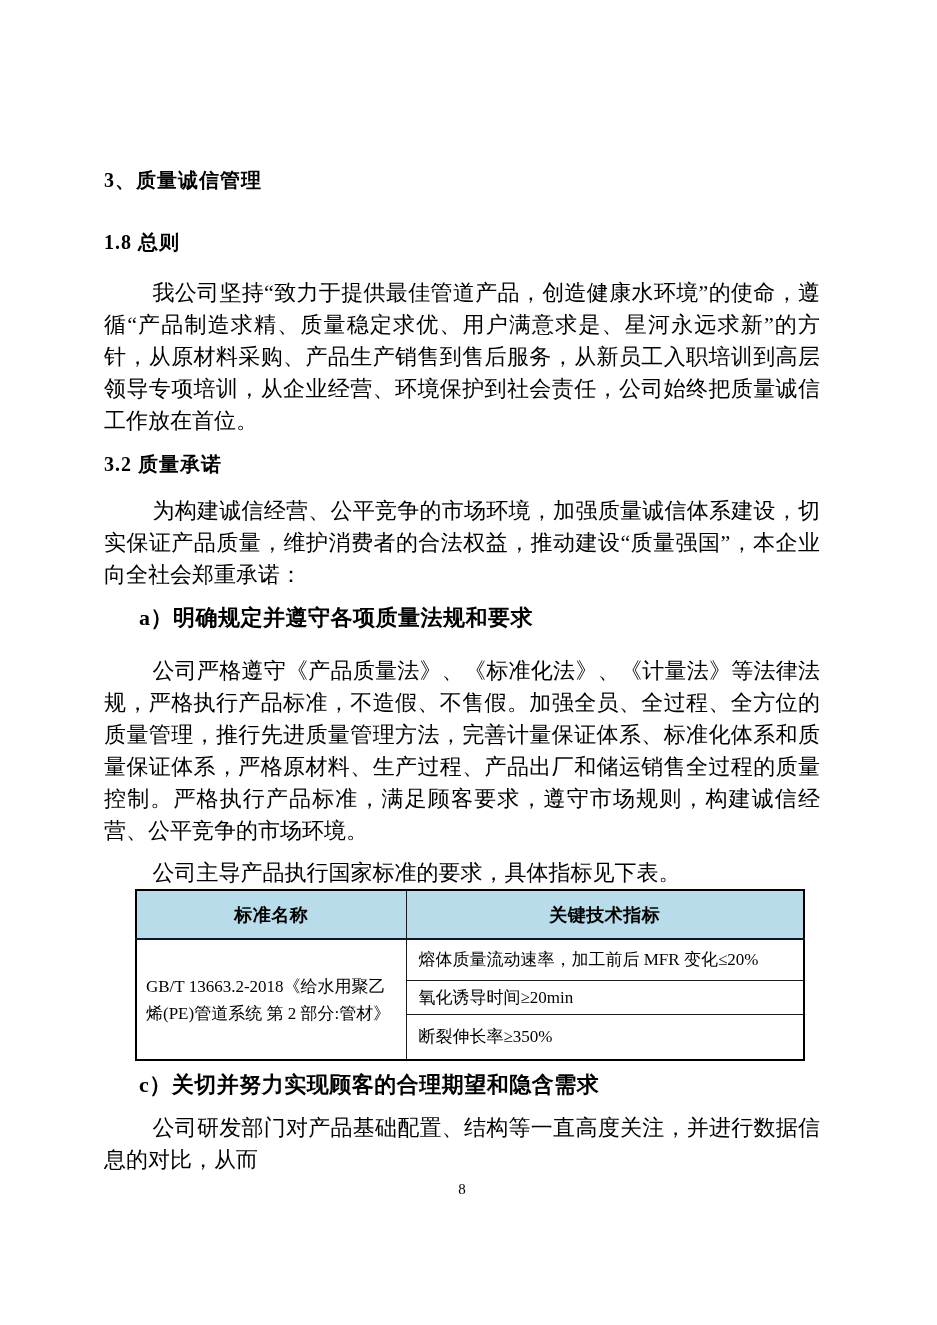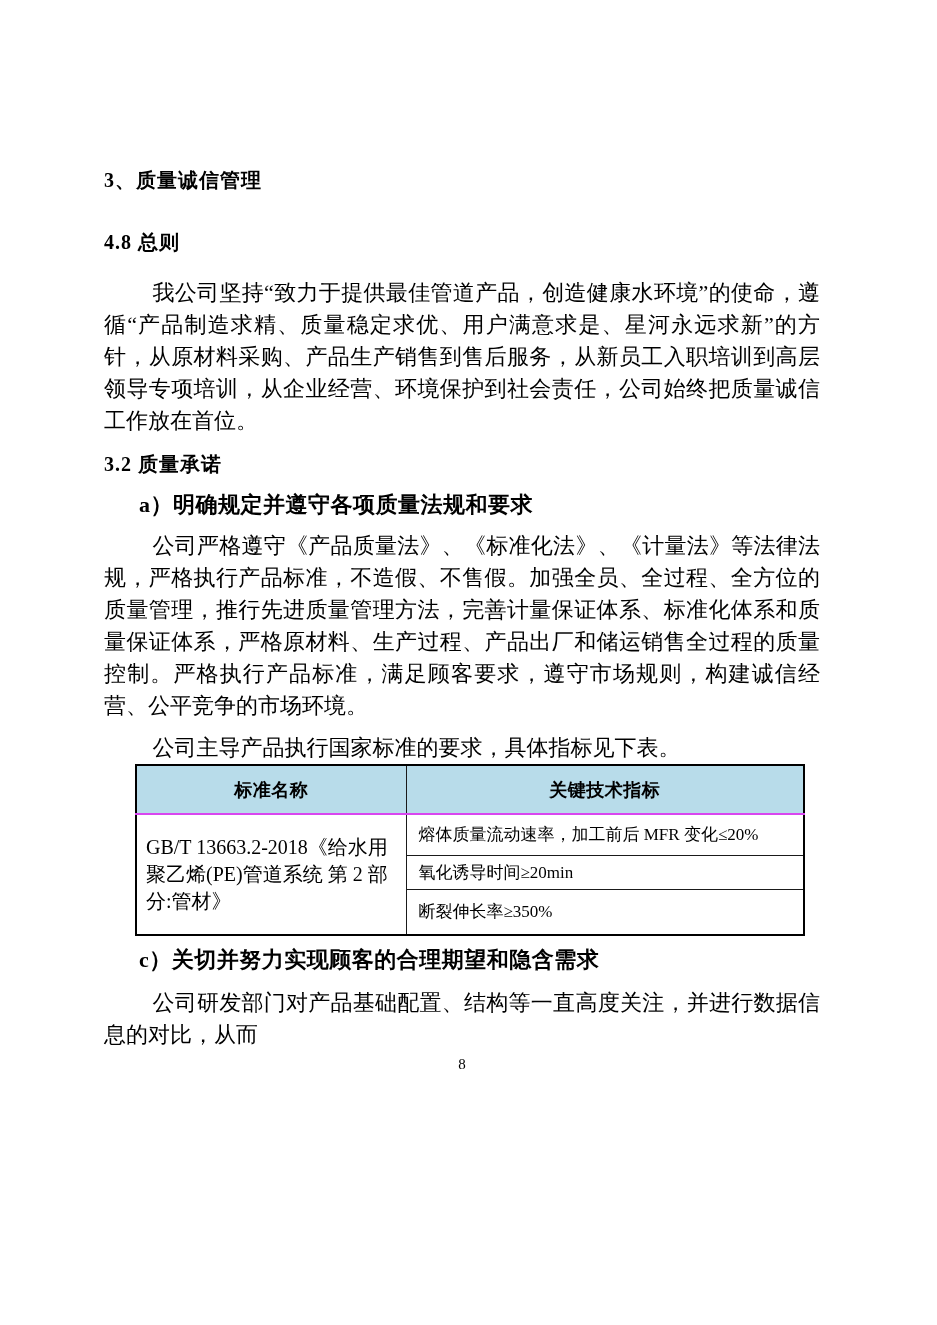--- a/index.html
+++ b/index.html
@@ -31,47 +31,47 @@
   .h3-a { margin-top: 14px; }
   .h3-b { margin-top: 20px; }
   .h3-c { margin-top: 11px; }
   p.body {
     font-size: 22px; line-height: 32px;
     text-align: justify;
     text-indent: 2.2em;
   }
   .p-31   { margin-top: 0; }
   .p-32   { margin-top: 17px; }
-  .p-a1   { margin-top: 12px; }
+  .p-a1   { margin-top: 24px; }
   .p-a2   { margin-top: 10px; line-height: 30px; }
   .p-b1   { margin-top: 17px; }
   .p-c1   { margin-top: 14px; }
   table.std {
     width: 668px;
     margin-left: 31px;
     margin-top: 0;
     border-collapse: collapse;
     table-layout: fixed;
   }
   table.std, table.std th, table.std td {
     border: 1px solid #1a1a1a;
   }
   table.std { border: 2px solid #000; }
   table.std th {
     background: var(--table-header-bg, #b8dcea);
     height: 49px;
     font-size: 18px; font-weight: 700;
     text-align: center; vertical-align: middle;
-    border-bottom: 2px solid #d946ef;
+    border-bottom: 2px solid #0f172a;
     letter-spacing: 0.5px;
   }
   table.std col.c1 { width: 270px; }
   table.std col.c2 { width: 398px; }
   td.std-name {
-    font-size: 20px; line-height: 27px;
+    font-size: 17px; line-height: 27px;
     padding: 4px 6px 4px 9px;
     text-align: left; vertical-align: middle;
   }
   td.indicator {
     font-size: 17px;
     padding-left: 12px;
     text-align: left; vertical-align: middle;
   }
   tr.r1 td { height: 41px; }
   tr.r2 td { height: 34px; }
@@ -82,24 +82,25 @@
     text-align: center;
   }
 </style>
 </head>
 <body>
 
 <div class="page">
 
   <div class="h1">3、质量诚信管理</div>
 
-  <div class="h2 h2-31">4.8 总则</div>
+  <div class="h2 h2-31">1.8 总则</div>
   <p class="body p-31">我公司坚持“致力于提供最佳管道产品，创造健康水环境”的使命，遵循“产品制造求精、质量稳定求优、用户满意求是、星河永远求新”的方针，从原材料采购、产品生产销售到售后服务，从新员工入职培训到高层领导专项培训，从企业经营、环境保护到社会责任，公司始终把质量诚信工作放在首位。</p>
 
   <div class="h2 h2-32">3.2 质量承诺</div>
+  <p class="body p-32">为构建诚信经营、公平竞争的市场环境，加强质量诚信体系建设，切实保证产品质量，维护消费者的合法权益，推动建设“质量强国”，本企业向全社会郑重承诺：</p>
 
   <div class="h3 h3-a">a）明确规定并遵守各项质量法规和要求</div>
   <p class="body p-a1">公司严格遵守《产品质量法》、《标准化法》、《计量法》等法律法规，严格执行产品标准，不造假、不售假。加强全员、全过程、全方位的质量管理，推行先进质量管理方法，完善计量保证体系、标准化体系和质量保证体系，严格原材料、生产过程、产品出厂和储运销售全过程的质量控制。严格执行产品标准，满足顾客要求，遵守市场规则，构建诚信经营、公平竞争的市场环境。</p>
   <p class="body p-a2">公司主导产品执行国家标准的要求，具体指标见下表。</p>
 
   <table class="std">
     <colgroup>
       <col class="c1">
       <col class="c2">
     </colgroup>

